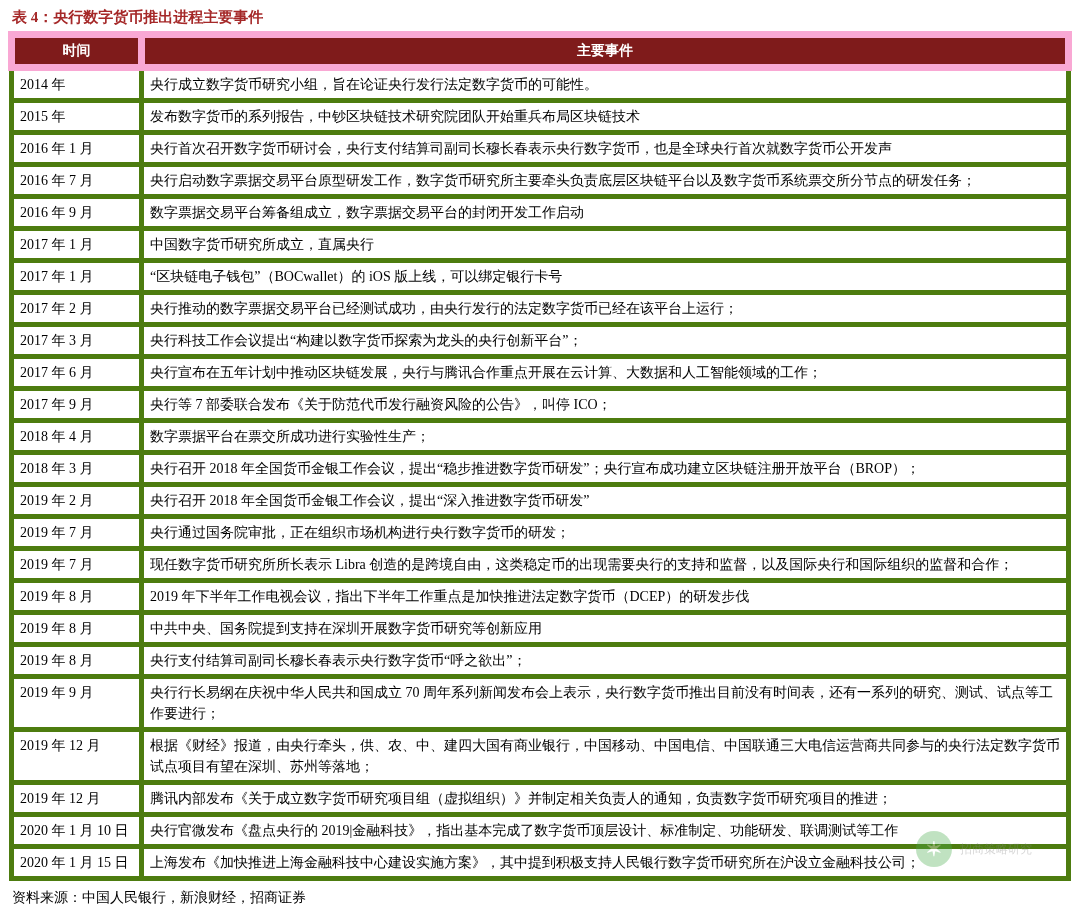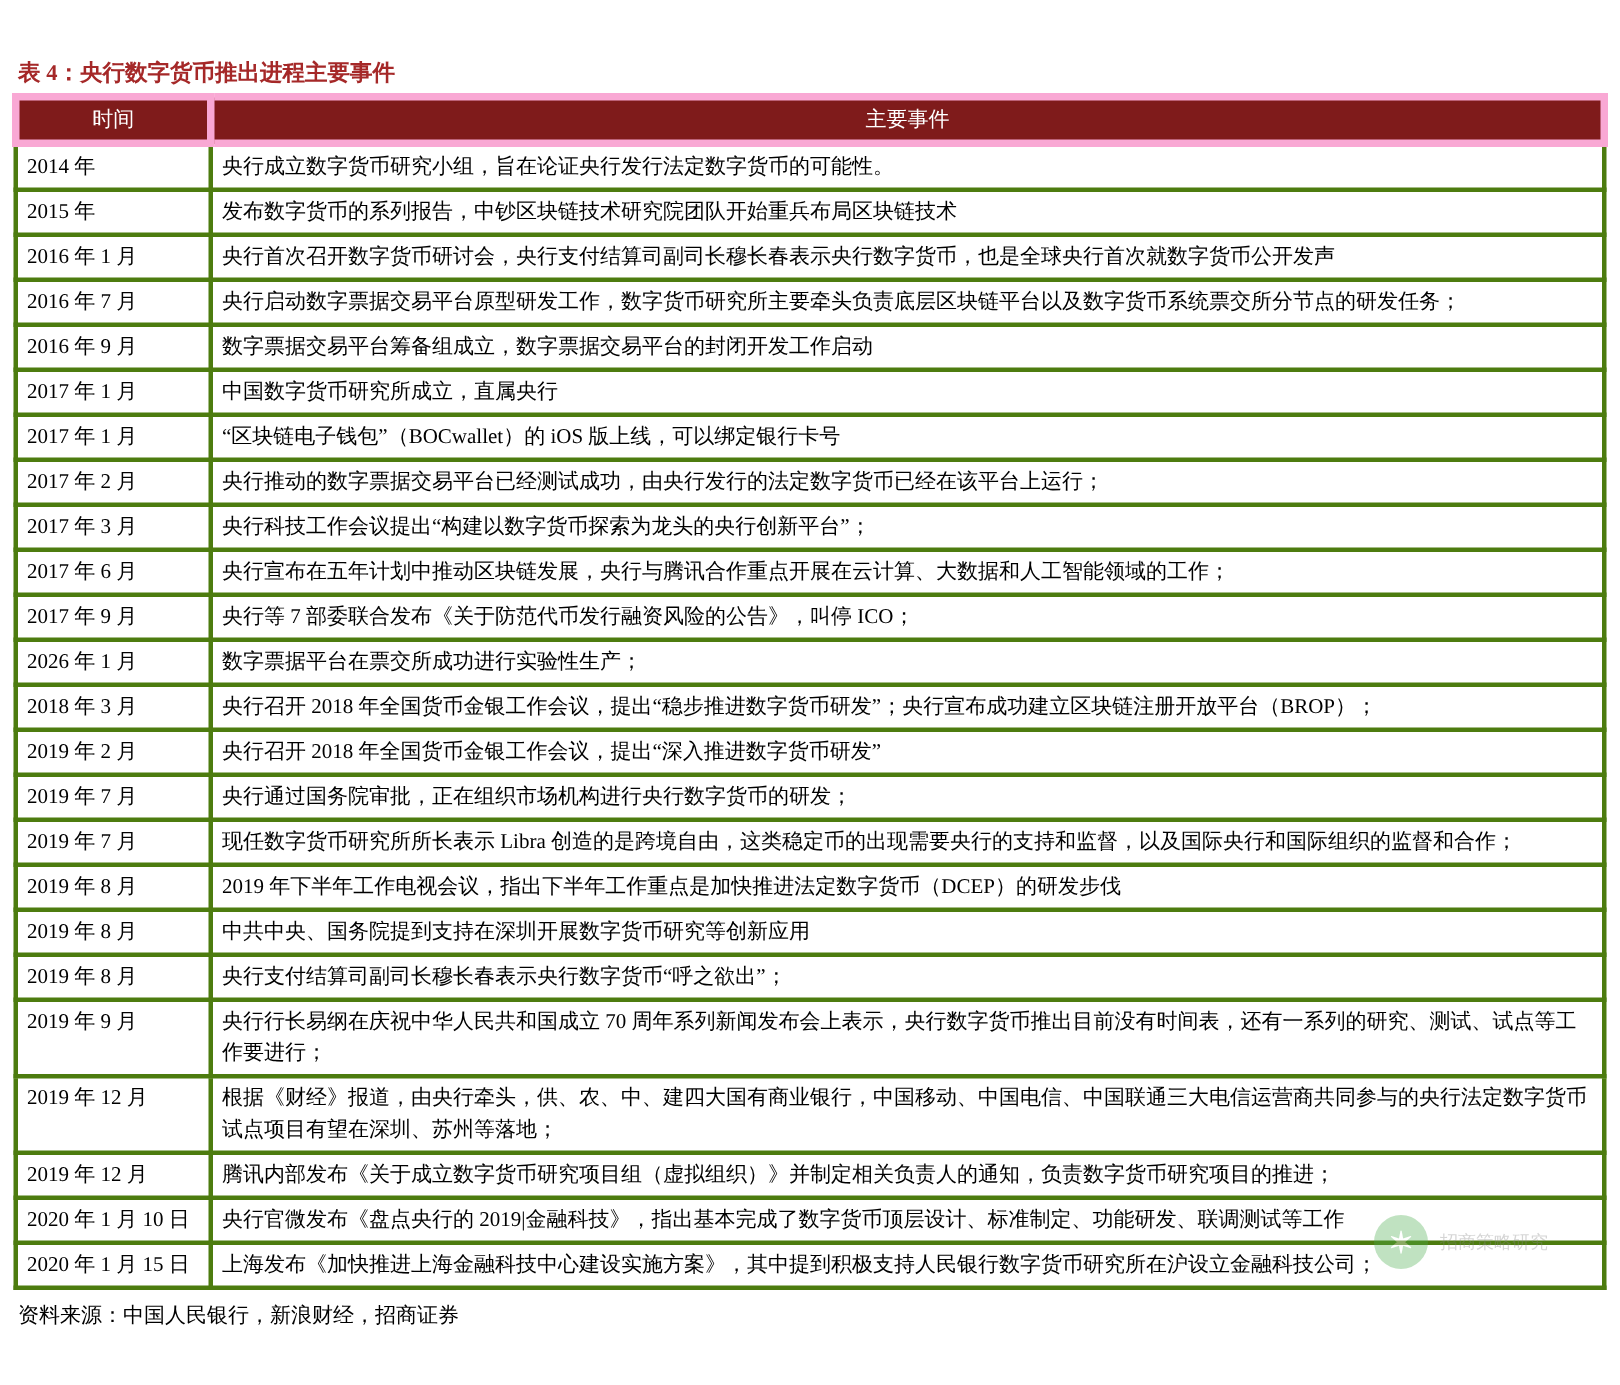--- a/index.html
+++ b/index.html
@@ -10,38 +10,37 @@
       color: #000;
       padding: 8px;
       width: 1080px;
     }
     .title {
       color: #a52828;
       font-weight: bold;
       font-size: 15px;
       margin-bottom: 4px;
       padding-left: 4px;
-      margin-top: 31px;
     }
     table {
       width: 100%;
       border-collapse: collapse;
       table-layout: fixed;
     }
     thead th {
       background: #7f1b1b;
       color: #fff;
-      font-weight: normal;
+      font-weight: bold;
       text-align: center;
       padding: 4px 6px;
-      border: 5px solid #f9a8d4;
+      border: 7px solid #f9a8d4;
     }
     thead th:first-child { width: 130px; }
     tbody td {
-      border: 3px solid #4d7c0f;
+      border: 5px solid #4d7c0f;
       padding: 3px 6px;
       vertical-align: top;
       line-height: 1.5;
       text-align: left;
     }
     .ev-strong { font-weight: normal; }
     .source {
       font-size: 14px;
       margin-top: 8px;
       padding-left: 4px;
@@ -116,21 +115,21 @@
         </tr>
         <tr>
           <td>2017 年 6 月</td>
           <td><span class="ev-strong">央行宣布在五年计划中推动区块链发展</span><span>，央行与腾讯合作重点开展在云计算、大数据和人工智能领域的工作；</span></td>
         </tr>
         <tr>
           <td>2017 年 9 月</td>
           <td><span class="ev-strong">央行等 7 部委联合发布《关于防范代币发行融资风险的公告》，叫停 ICO；</span></td>
         </tr>
         <tr>
-          <td>2026 年 1 月</td>
+          <td>2018 年 4 月</td>
           <td><span>数字票据平台在票交所成功进行实验性生产；</span></td>
         </tr>
         <tr>
           <td>2018 年 3 月</td>
           <td><span>央行召开 2018 年全国货币金银工作会议，提出“稳步推进数字货币研发”；央行宣布成功建立区块链注册开放平台（BROP）；</span></td>
         </tr>
         <tr>
           <td>2019 年 2 月</td>
           <td><span>央行召开 2018 年全国货币金银工作会议，提出“深入推进数字货币研发”</span></td>
         </tr>

